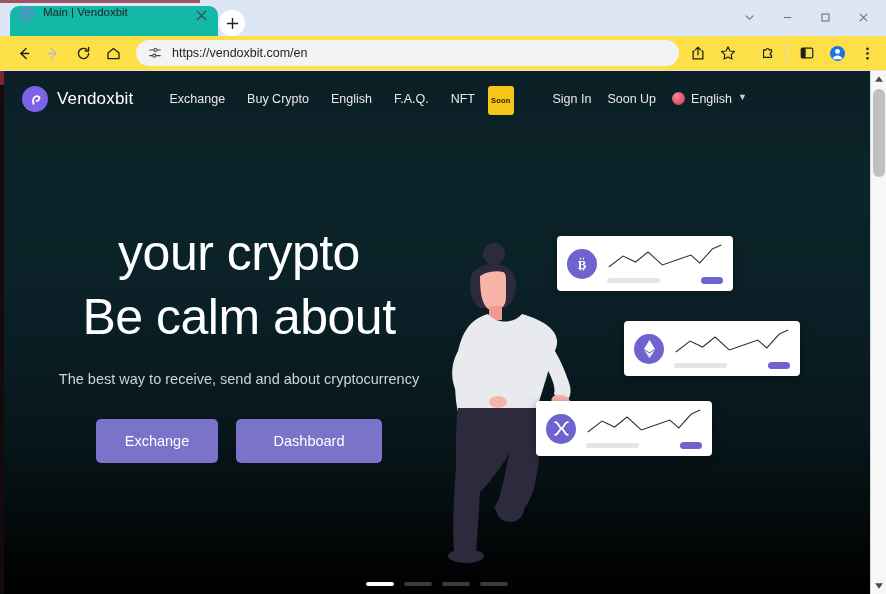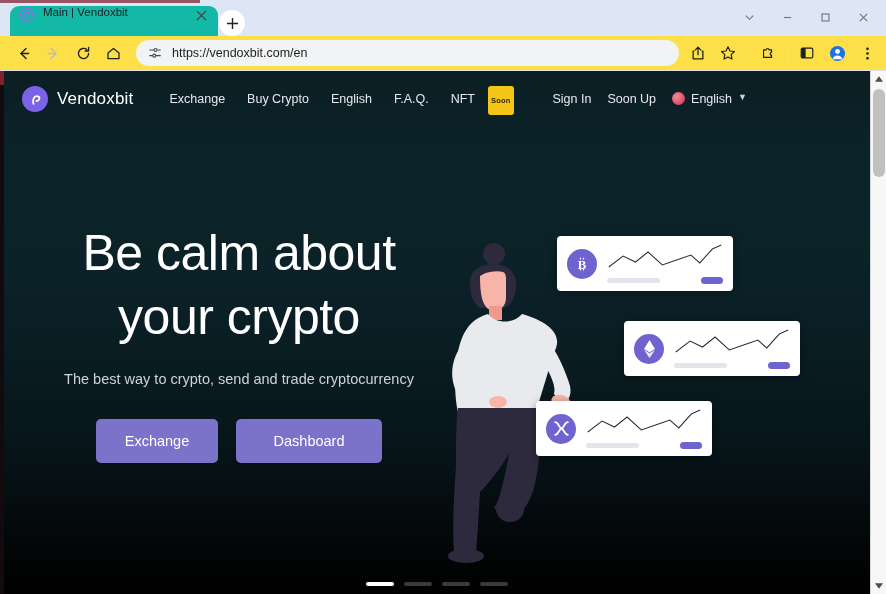--- a/index.html
+++ b/index.html
@@ -355,24 +355,24 @@
           <span class="lang">
             <span class="lang-globe"></span>
             <span>English</span>
             <span class="chev">▼</span>
           </span>
         </div>
       </div>
 
       <div class="hero-copy">
         <div class="hero-h1">
+          <div>your crypto</div>
           <div>Be calm about</div>
-          <div>your crypto</div>
-        </div>
-        <div class="hero-sub">The best way to crypto, send and trade cryptocurrency</div>
+        </div>
+        <div class="hero-sub">The best way to receive, send and about cryptocurrency</div>
         <div class="hero-btns">
           <button class="btn">Exchange</button>
           <button class="btn wide">Dashboard</button>
         </div>
       </div>
 
       <div class="illus">
 
         <svg width="400" height="330" viewBox="0 0 400 330" style="position:absolute;left:0;top:0">
 

